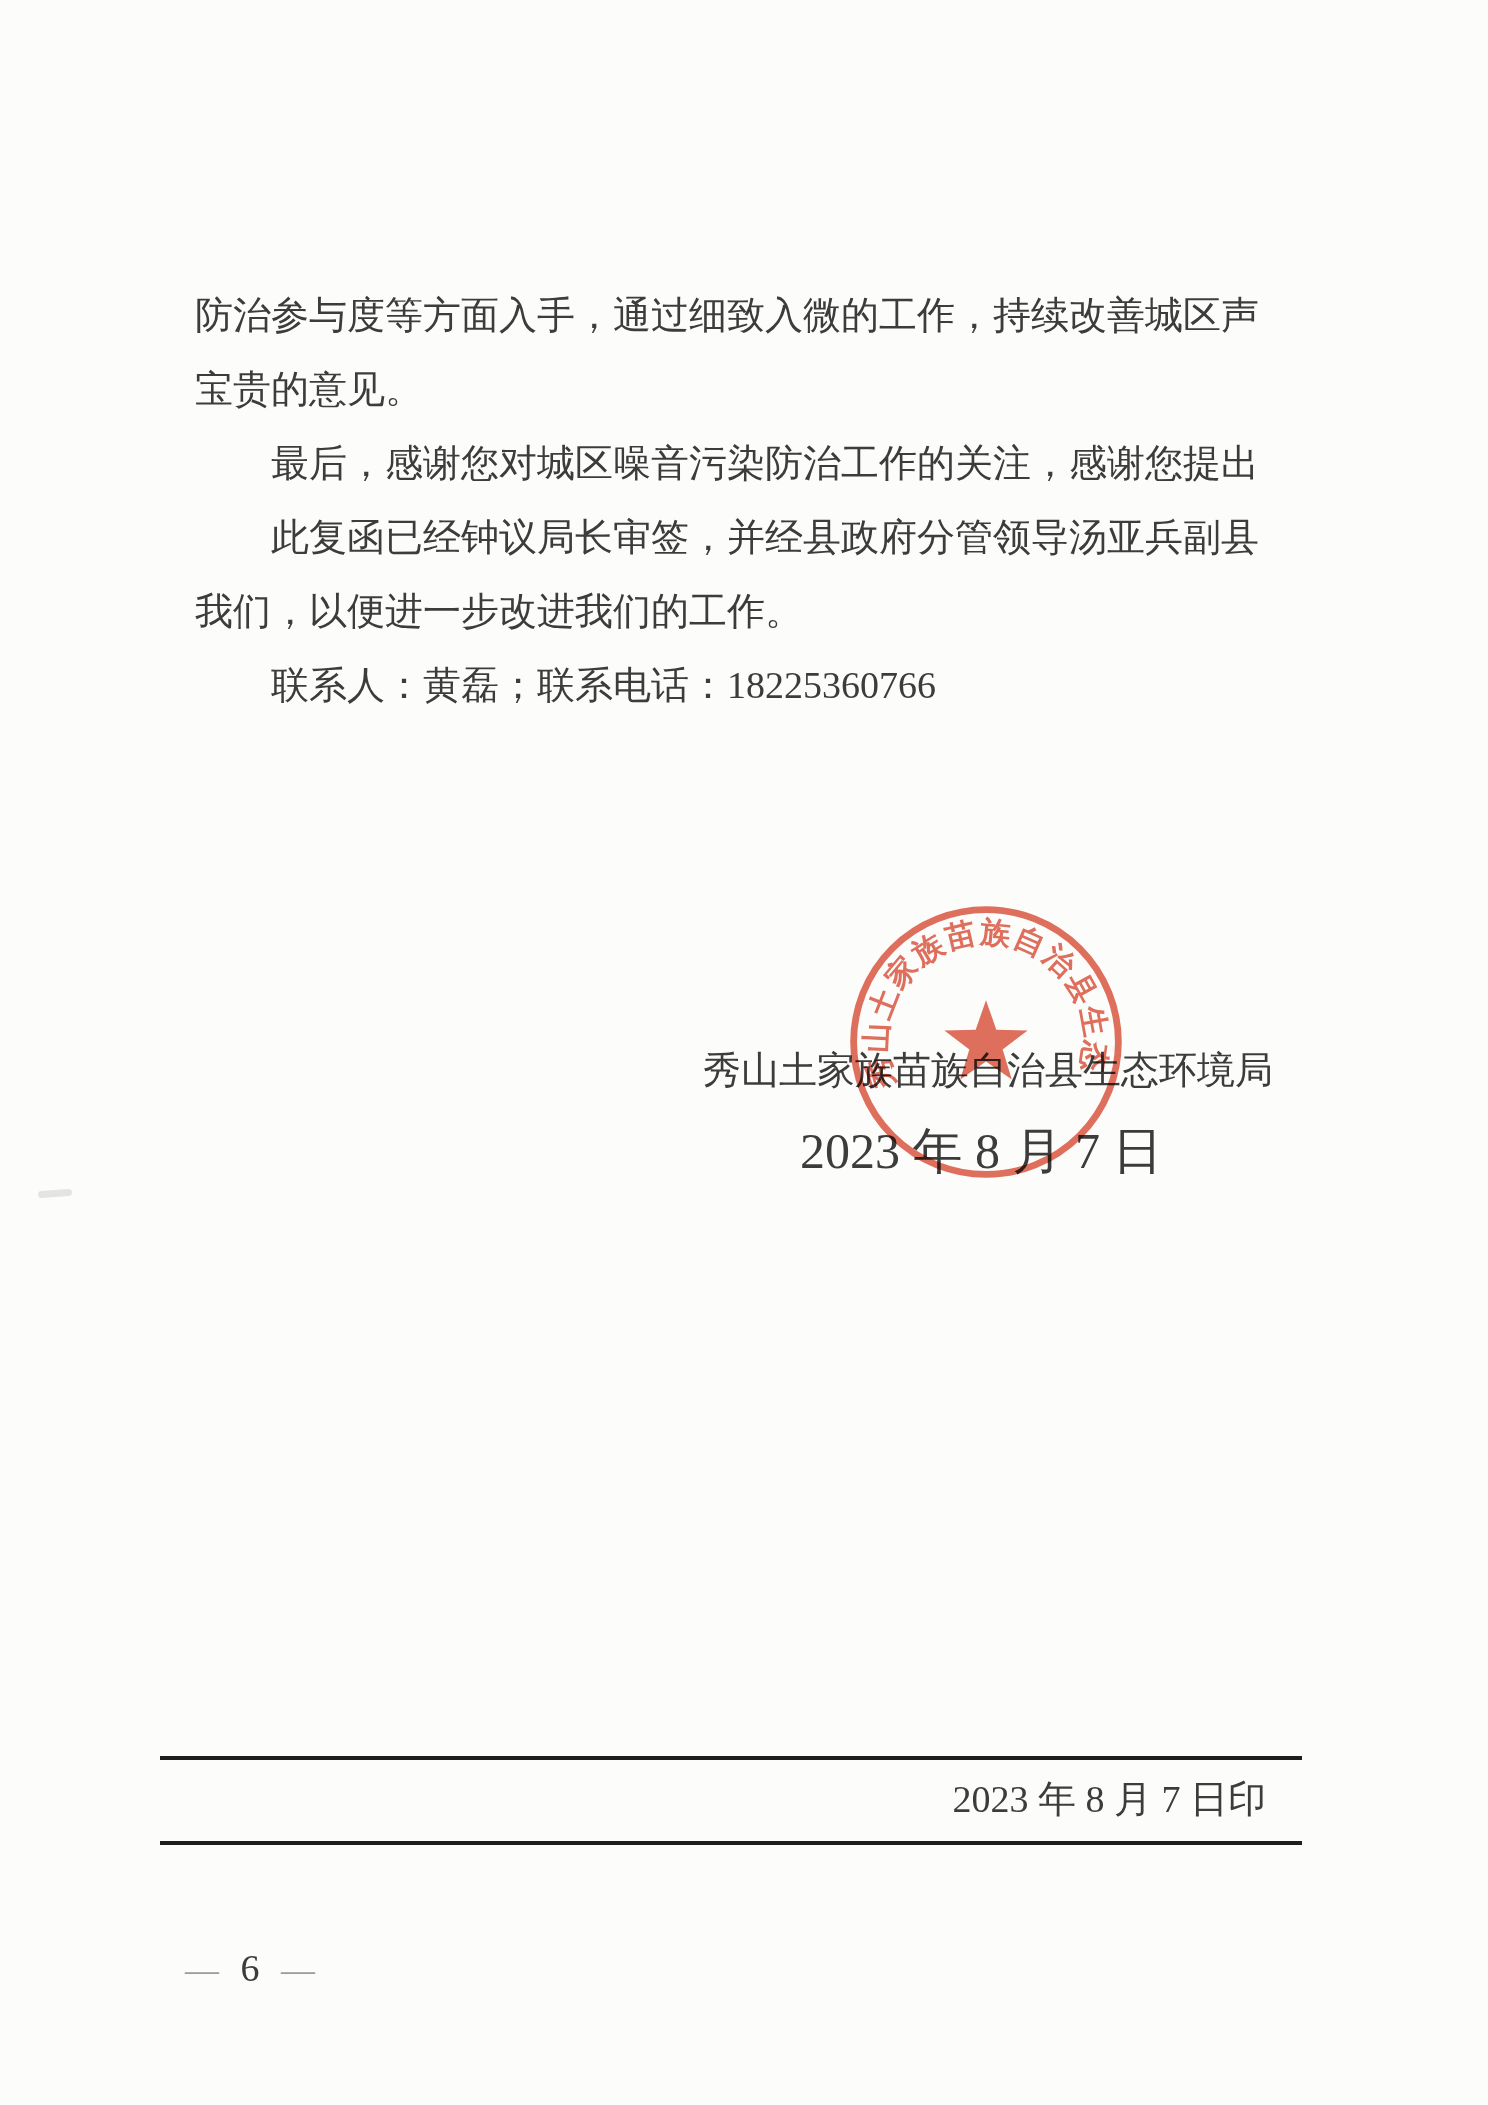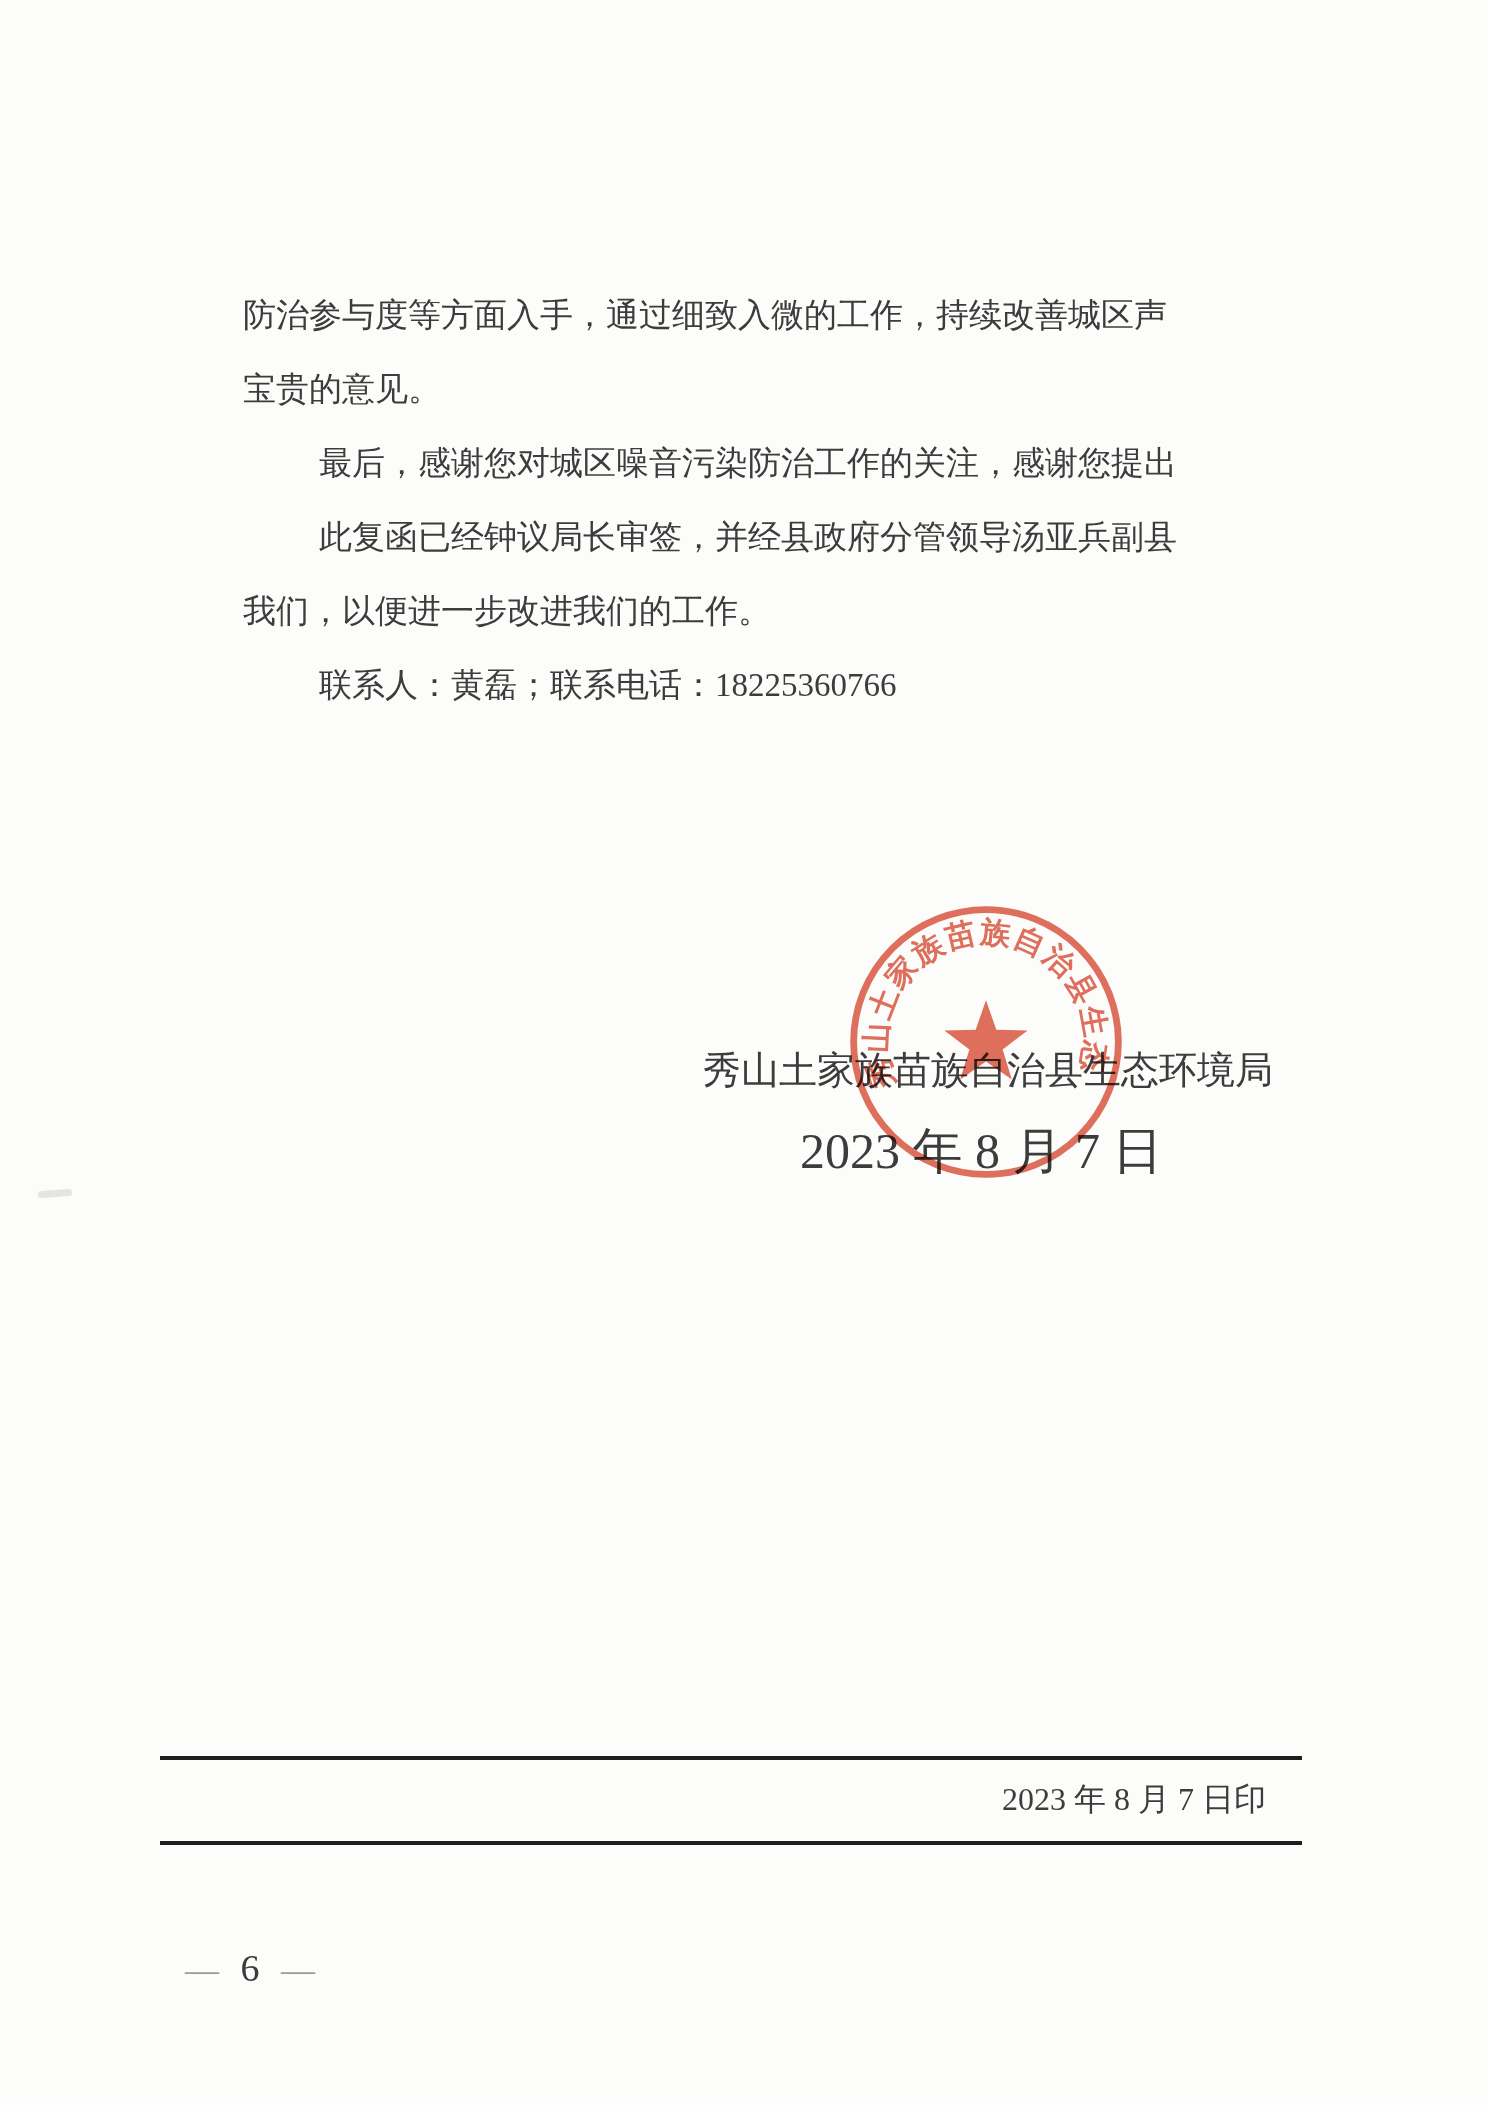--- a/index.html
+++ b/index.html
@@ -17,25 +17,24 @@
   }
   
   .body-text{
     position:absolute;
     left:195px;top:278px;
     width:1080px;
   }
   .line{
     height:74px;
     line-height:74px;
-    font-size:33px;
+    font-size:38px;
     letter-spacing:0px;
     white-space:nowrap;
     color:#3c3c3c;
-    margin-left:48px;
   }
   .indent{padding-left:76px;}
 
   
   .sign-org{
     position:absolute;
     left:703px;top:1045px;
     font-size:38px;
     white-space:nowrap;
     color:#3c3c3c;
@@ -73,21 +72,21 @@
     position:absolute;
     left:235px;top:1776px;
     font-size:36px;
     line-height:46px;
     white-space:nowrap;
     color:#3c3c3c;
   }
   .footer-date{
     position:absolute;
     right:222px;top:1776px;
-    font-size:32px;
+    font-size:38px;
     line-height:46px;
     white-space:nowrap;
     color:#3c3c3c;
   }
 
   
   .page-number{
     position:absolute;
     left:185px;top:1946px;
     font-size:38px;

